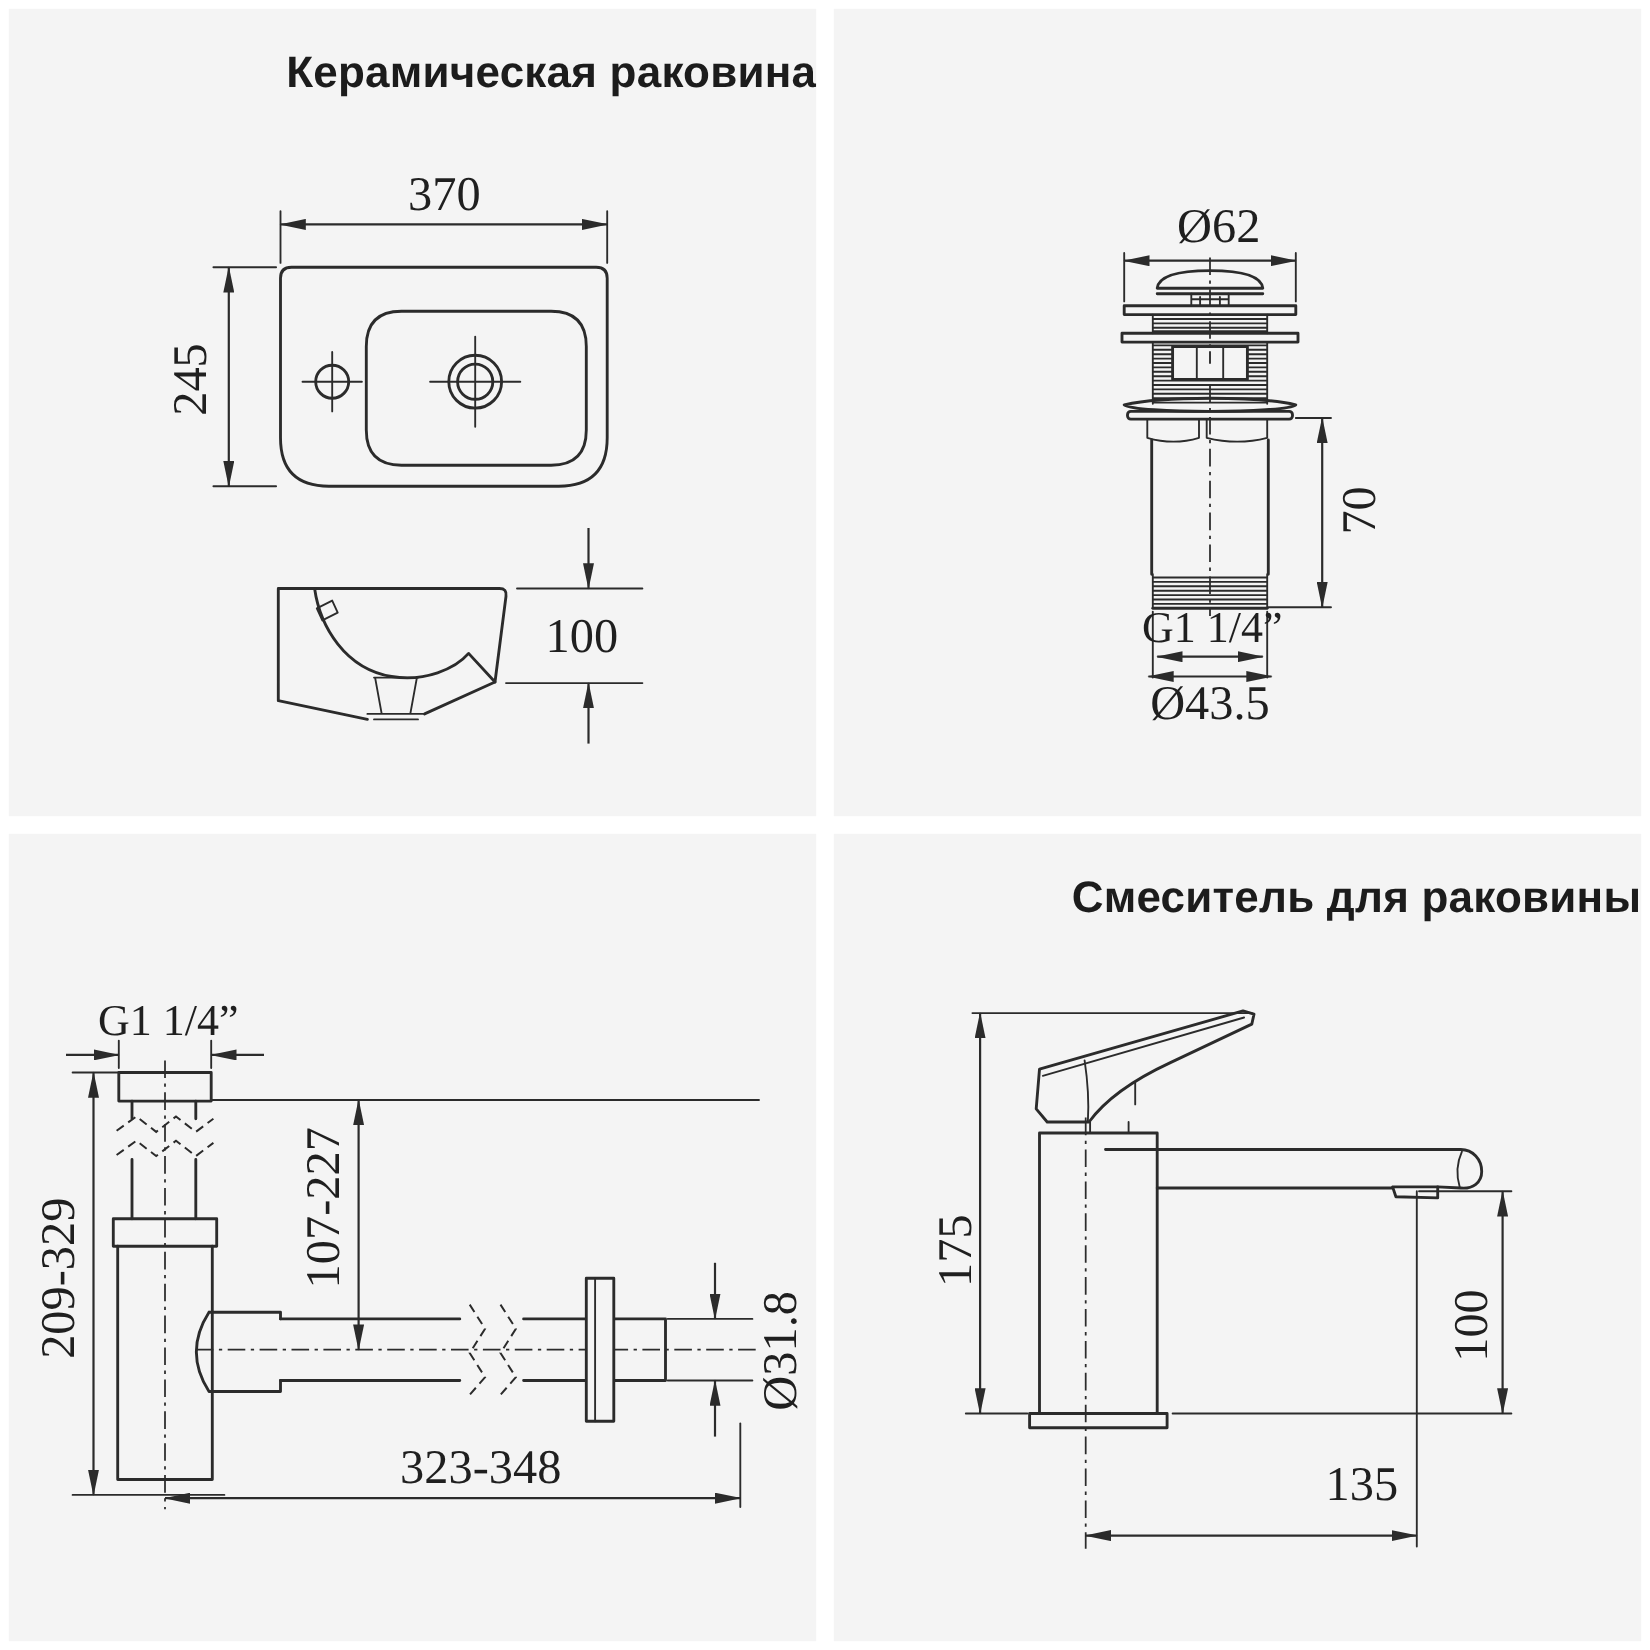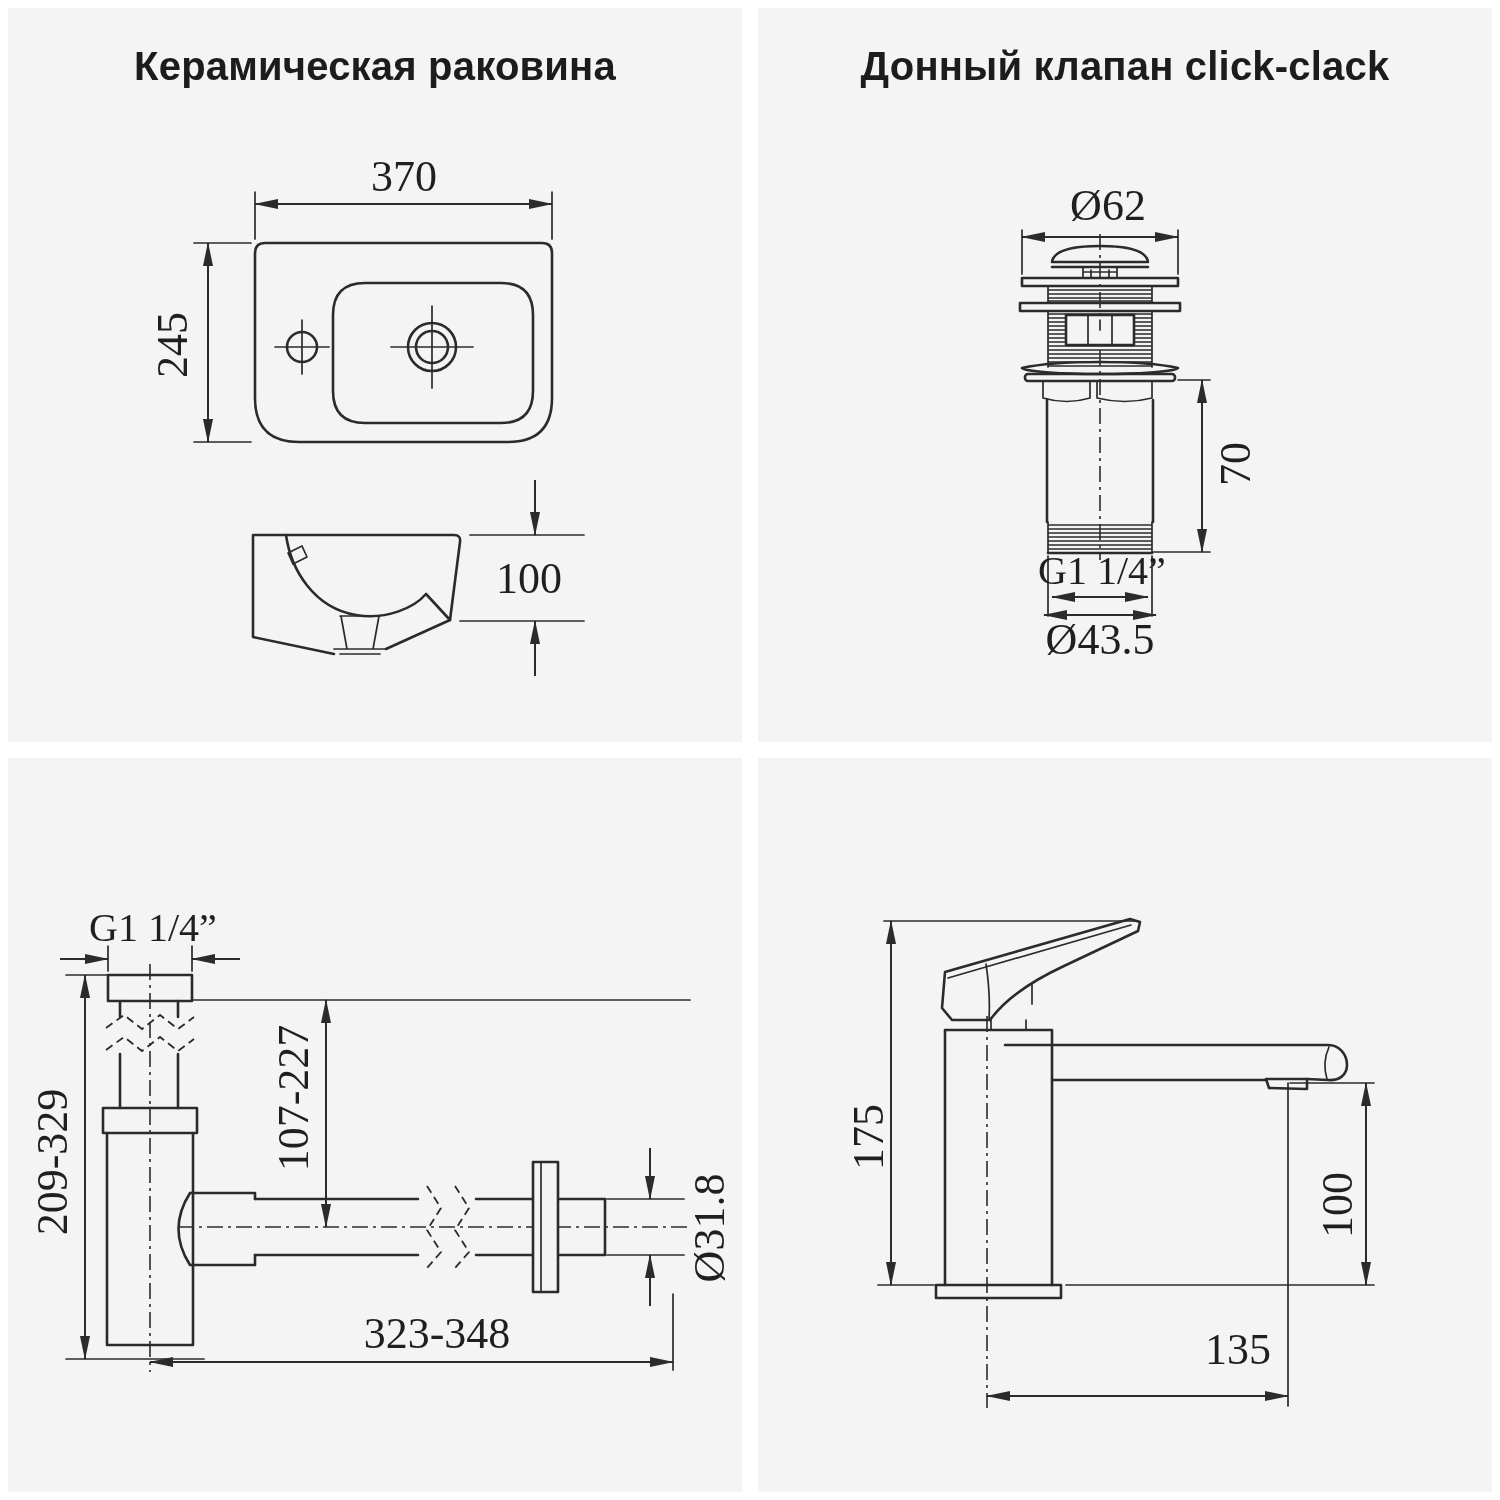--- a/index.html
+++ b/index.html
@@ -2,21 +2,21 @@
 <html style="--page_bg: #ffffff; --panel_bg: #f4f4f4; --ink: #2b2b2b; --title_color: #1c1c1c;"><head>
 <meta charset="utf-8">
 <style>
   :root{
     --page_bg:#ffffff; --panel_bg:#f4f4f4; --ink:#2b2b2b; --title_color:#1c1c1c;
   }
   *{margin:0;padding:0;box-sizing:border-box}
   body{width:1500px;height:1500px;background:var(--page_bg);font-family:"Liberation Sans","DejaVu Sans",sans-serif}
   .grid{width:1500px;height:1500px;padding:8px;display:grid;grid-template-columns:734px 734px;grid-template-rows:734px 734px;gap:16px;background:var(--page_bg)}
   .panel{position:relative;background:var(--panel_bg);overflow:hidden}
-  .panel-title{position:absolute;top:34px;left:0;width:100%;text-align:center;font-size:40px;line-height:48px;font-weight:700;color:var(--title_color);letter-spacing:.2px}
+  .panel-title{position:absolute;top:34px;left:0;width:100%;text-align:right;font-size:40px;line-height:48px;font-weight:700;color:var(--title_color);letter-spacing:.2px}
   svg{position:absolute;left:0;top:0}
   .ln{stroke:var(--ink);stroke-width:2.6;fill:none;stroke-linecap:round;stroke-linejoin:round}
   .thin{stroke-width:1.7}
   .dim{stroke:var(--ink);stroke-width:2;fill:none}
   .cl{stroke:var(--ink);stroke-width:1.6;fill:none;stroke-dasharray:16 5 3 5}
   .zig{stroke:var(--ink);stroke-width:1.8;fill:none;stroke-dasharray:8 5}
   .fillbg{fill:var(--panel_bg)}
   .ah{fill:var(--ink)}
   text.dt{font-family:"Liberation Serif","DejaVu Serif",serif;font-size:44px;fill:#1f1f1f}
   text.sm{font-size:40px}
@@ -67,21 +67,20 @@
       <g>
         <path class="ln thin" d="M462,527 H576 M452,613 H576"></path>
         <line class="dim" x1="527" y1="472" x2="527" y2="527" marker-end="url(#arr1)"></line>
         <line class="dim" x1="527" y1="668" x2="527" y2="613" marker-end="url(#arr1)"></line>
         <text class="dt" x="521" y="585" text-anchor="middle">100</text>
       </g>
     </svg>
   </div>
 
   <div class="panel">
-    <div class="panel-title">Донный клапан click-clack</div>
     <svg width="734" height="734" viewBox="0 0 734 734">
       <defs>
         <marker id="arr2" viewBox="0 0 24 10" refX="23" refY="5" markerWidth="24" markerHeight="10" markerUnits="userSpaceOnUse" orient="auto-start-reverse">
             <path d="M0,0 L24,5 L0,10 Z" class="ah"></path>
           </marker>
       </defs>
 
       <g>
         <line class="cl" x1="342" y1="226" x2="342" y2="552"></line>
 
@@ -191,20 +190,21 @@
       <g>
         <path class="ln thin" d="M599,441 H676 M599,497 H676"></path>
         <line class="dim" x1="642" y1="390" x2="642" y2="441" marker-end="url(#arr3)"></line>
         <line class="dim" x1="642" y1="548" x2="642" y2="497" marker-end="url(#arr3)"></line>
         <text class="dt" transform="translate(716,470) rotate(-90)" text-anchor="middle">Ø31.8</text>
       </g>
     </svg>
   </div>
 
   <div class="panel">
+    <div class="panel-title">Смеситель для раковины</div>
     <svg width="734" height="734" viewBox="0 0 734 734">
       <defs>
         <marker id="arr4" viewBox="0 0 24 10" refX="23" refY="5" markerWidth="24" markerHeight="10" markerUnits="userSpaceOnUse" orient="auto-start-reverse">
             <path d="M0,0 L24,5 L0,10 Z" class="ah"></path>
           </marker>
       </defs>
 
       <g>
         <line class="cl" x1="229" y1="258" x2="229" y2="650"></line>
 

